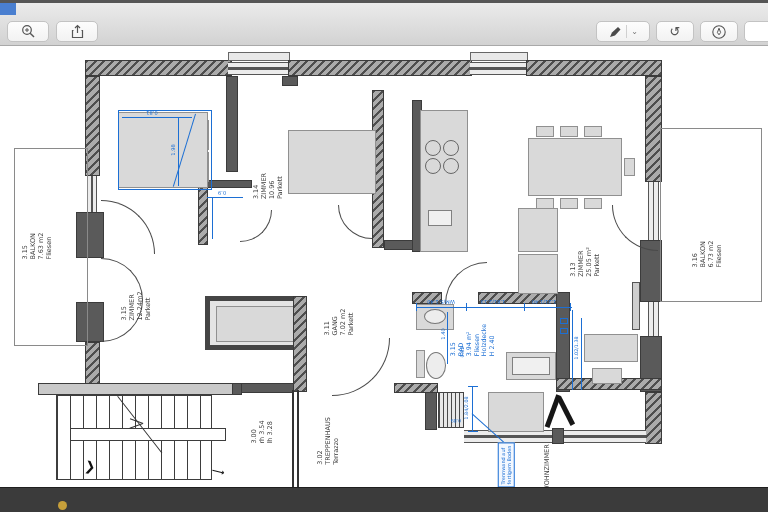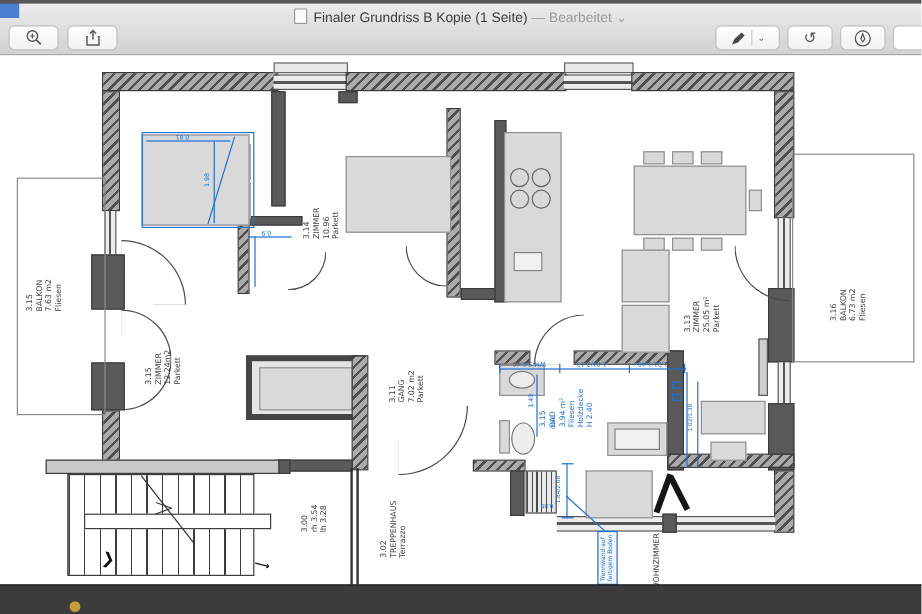--- a/index.html
+++ b/index.html
@@ -70,24 +70,20 @@
     border-top:1px solid #1f1f1f;z-index:6;}
   #dockdot{position:absolute;left:58px;top:13px;width:9px;height:9px;border-radius:50%;background:#c69f3a;}
 </style>
 </head>
 <body>
 
 <div id="topstrip"></div>
 <div id="cornerpatch"></div>
 
 <div id="titlebar">
-  <div id="titletext">
-    <span class="docicon"></span><span>Finaler Grundriss B Kopie (1 Seite)</span>
-    <span class="muted"> <span>— Bearbeitet</span> <span>⌄</span></span>
-  </div>
 
   <div class="tbtn" id="btn-zoom">
     <span>
       <svg width="15" height="15" viewBox="0 0 15 15">
           <circle cx="6" cy="6" r="4.3" fill="none" stroke="#555" stroke-width="1.2"></circle>
           <line x1="9.2" y1="9.2" x2="13" y2="13" stroke="#555" stroke-width="1.4"></line>
           <line x1="4" y1="6" x2="8" y2="6" stroke="#555" stroke-width="1"></line>
           <line x1="6" y1="4" x2="6" y2="8" stroke="#555" stroke-width="1"></line>
         </svg>
     </span>

